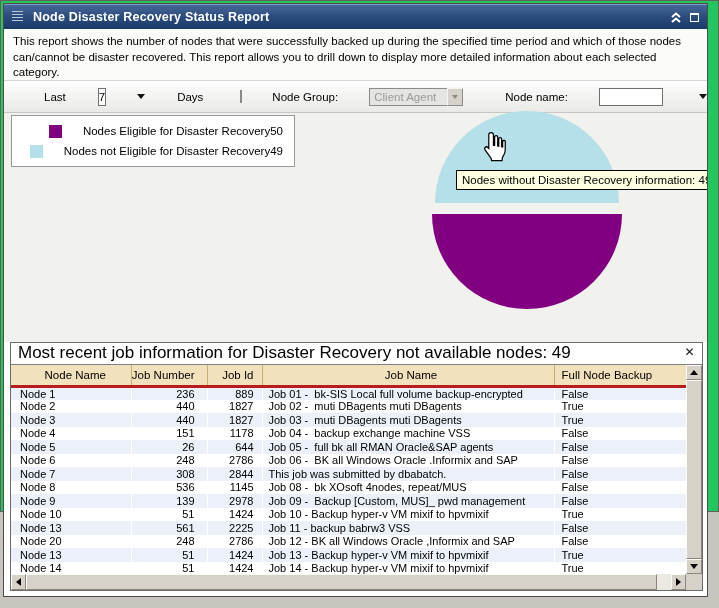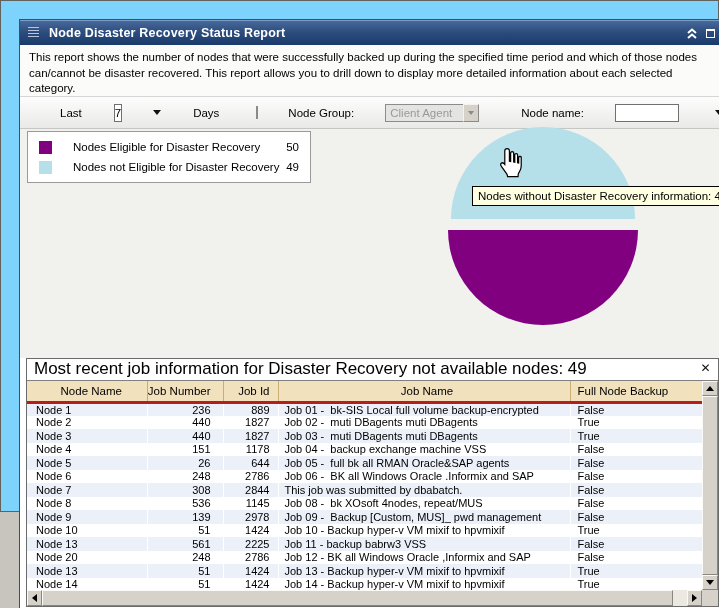--- a/index.html
+++ b/index.html
@@ -1,19 +1,19 @@
 <!DOCTYPE html>
 <html><head>
 <meta charset="utf-8">
 <style>
   * { margin:0; padding:0; box-sizing:border-box; }
   html,body { width:719px; height:608px; overflow:hidden; background:#c7c5bd;
               font-family:"Liberation Sans","DejaVu Sans",sans-serif; }
   .frame { position:absolute; left:0; top:0; width:719px; height:512px;
-           background:#7dd3fc; border:1px solid #62615c; padding:18px; }
+           background:#22c55e; border:1px solid #62615c; padding:2px; }
   .content { position:relative; width:705px; height:594px; background:#fff;
              border:1px solid #4e4d49; overflow:hidden; }
 
   
   .titlebar { position:absolute; left:0; top:0; width:100%; height:25px;
               background:linear-gradient(180deg,#47689a 0%,#2c4d7e 45%,#1a3a6a 100%);
               border-top:1px solid #7d9cc4; display:flex; align-items:center; }
   .tb-grip { width:11px; height:12px; margin-left:8px;
              background:repeating-linear-gradient(180deg,#b9c6da 0 1px,transparent 1px 3px); }
   .tb-title { color:#fff; font-weight:bold; font-size:12.5px; margin-left:10px; flex:1;
@@ -54,21 +54,21 @@
               margin-left:6px; font-size:11.5px; padding:0 3px; }
   .t-sep { width:3px; height:20px; margin:0 7px 0 10px;
            background:repeating-linear-gradient(180deg,#a0a0a0 0 1px,transparent 1px 3px); }
   .ticon { width:19px; height:18px; display:flex; align-items:center; justify-content:center; }
 
   
   .chart { position:absolute; left:0; top:109px; width:100%; height:229px;
            background:#f1f1ee; }
   .legend { position:absolute; left:7px; top:2px; width:284px; height:52px;
             background:#fff; border:1px solid #9a9a9a; display:flex;
-            flex-direction:column; justify-content:center; gap:7px; padding:0 11px; }
+            flex-direction:column; justify-content:center; gap:7px; padding:0 11px;align-items:flex-end; }
   .leg-row { display:flex; align-items:center; font-size:11.5px; color:#000; }
   .leg-sw { width:13px; height:13px; margin-right:21px; flex:none; }
   .leg-lab { flex:1; }
   .pie-svg { position:absolute; left:412px; top:-3px; }
   .tooltip { position:absolute; left:452px; top:57px; height:20px; background:#ffffe1;
              border:1px solid #000; font-size:11.5px; line-height:18px; color:#000;
              padding:0 5px; white-space:nowrap; }
   .cursor { position:absolute; left:477px; top:18px; }
 
   

